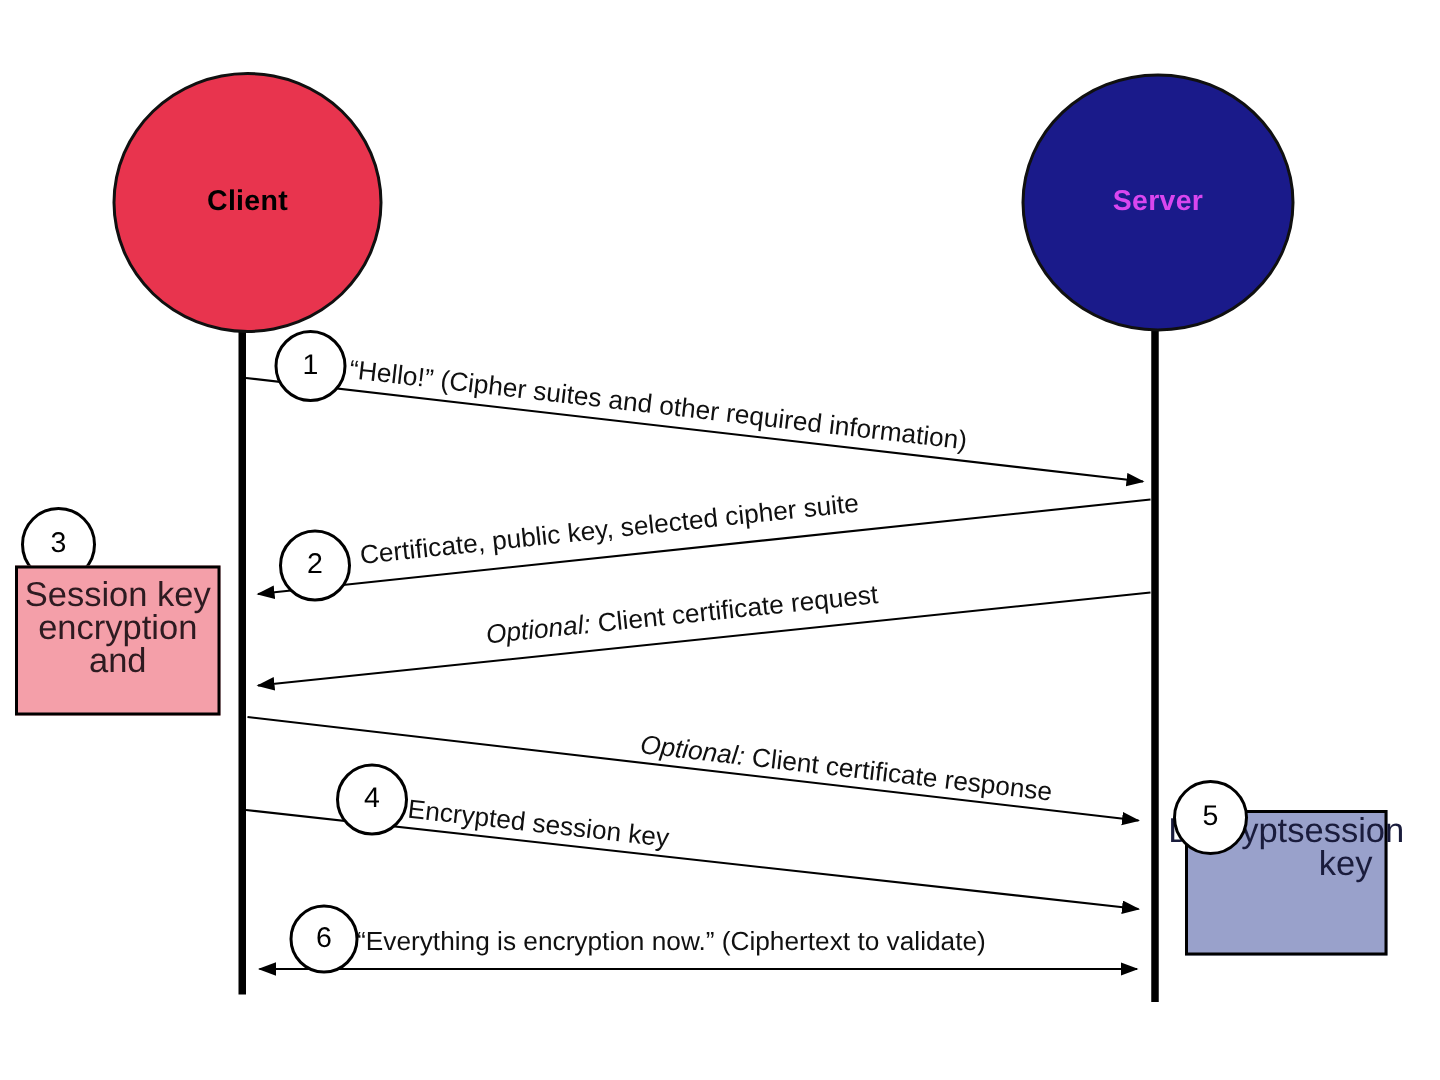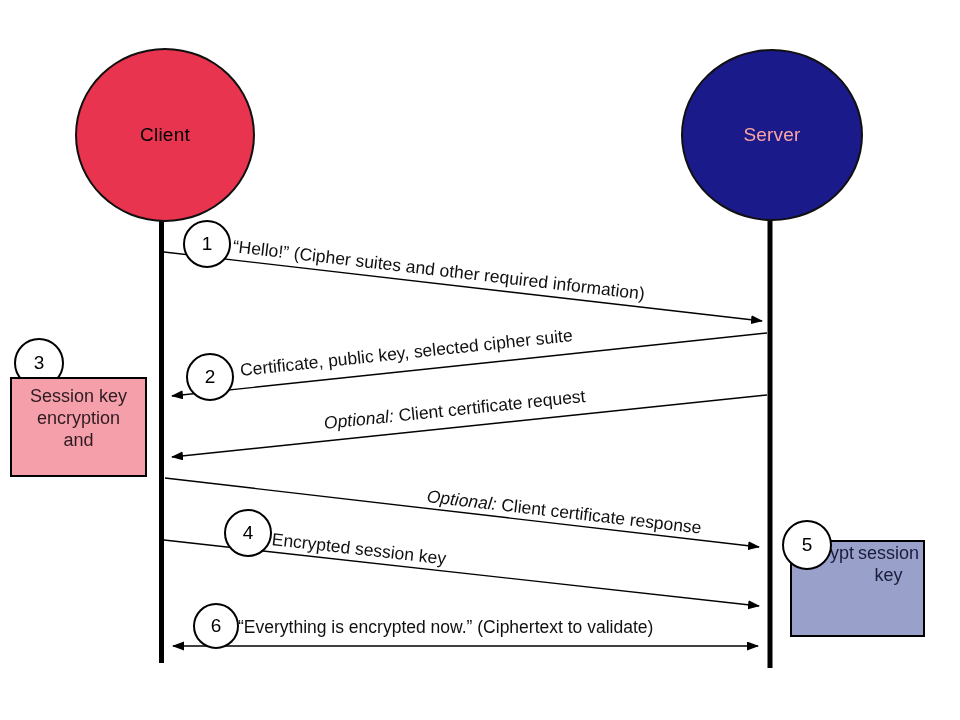--- a/index.html
+++ b/index.html
@@ -5,24 +5,24 @@
   html,body{margin:0;padding:0;background:#fff;}
   .stage{
     position:relative;width:960px;height:720px;background:#ffffff;overflow:hidden;
     font-family:"Liberation Sans",sans-serif;color:#000;
   }
   .layer{position:absolute;left:0;top:0;}
   
   .actor{
     position:absolute;border-radius:50%;border:2px solid #101010;
     display:flex;align-items:center;justify-content:center;
-    font-weight:normal;font-size:19px;z-index:2;letter-spacing:.2px;
+    font-weight:bold;font-size:19px;z-index:2;letter-spacing:.2px;
   }
   .actor-client{left:75px;top:48px;width:176px;height:170px;background:#e8344e;color:#000;}
-  .actor-server{left:681px;top:49px;width:178px;height:168px;background:#1a1a8a;color:#fca5a5;}
+  .actor-server{left:681px;top:49px;width:178px;height:168px;background:#1a1a8a;color:#d946ef;}
   
   .badge{
     position:absolute;background:#fff;border:2px solid #000;border-radius:50%;
     display:flex;align-items:center;justify-content:center;font-size:19px;z-index:2;
   }
   .badge-1{left:183px;top:220px;width:44px;height:44px;}
   .badge-2{left:186px;top:353px;width:44px;height:44px;}
   .badge-3{left:14px;top:338px;width:46px;height:46px;}
   .badge-4{left:224px;top:509px;width:44px;height:44px;}
   .badge-5{left:782px;top:520px;width:46px;height:46px;z-index:4;}
@@ -34,21 +34,21 @@
   }
   .msg-1{left:233px;top:236px;transform:rotate(6.6deg);}
   .msg-2{left:240px;top:360px;transform:rotate(-6deg);}
   .msg-3{left:324px;top:413px;transform:rotate(-5.9deg);}
   .msg-4{left:427px;top:486px;transform:rotate(6.6deg);}
   .msg-5{left:272px;top:529px;transform:rotate(6.4deg);}
   .msg-6{left:238px;top:617px;}
   .it{font-style:italic;}
   
   .note{position:absolute;border:2px solid #000;text-align:center;z-index:3;
-        font-size:18px;line-height:22px;}
+        font-size:23px;line-height:22px;}
   .note span{display:block;}
   .note-pink{left:10px;top:377px;width:137px;height:100px;background:#f49fa9;color:#2e1b21;
              padding-top:6px;box-sizing:border-box;}
   .note-blue{left:790px;top:540px;width:135px;height:97px;background:#99a1cb;color:#1a1c3c;
              display:flex;justify-content:center;box-sizing:border-box;}
 </style>
 </head>
 <body>
 
 <div class="stage">
@@ -109,21 +109,21 @@
   <div class="msg msg-3">
     <span class="it">Optional:</span><span> Client certificate request</span>
   </div>
   <div class="msg msg-4">
     <span class="it">Optional:</span><span> Client certificate response</span>
   </div>
   <div class="msg msg-5">
     <span>Encrypted session key</span>
   </div>
   <div class="msg msg-6">
-    <span>“Everything is encrypted now.” (Ciphertext to validate)</span>
+    <span>“Everything is encryption now.” (Ciphertext to validate)</span>
   </div>
 
   <div class="note note-pink">
     <span>Session key</span>
     <span>encryption</span>
     <span>and</span>
   </div>
   <div class="note note-blue">
     <span>Decrypt</span>
     <span>session key</span>

